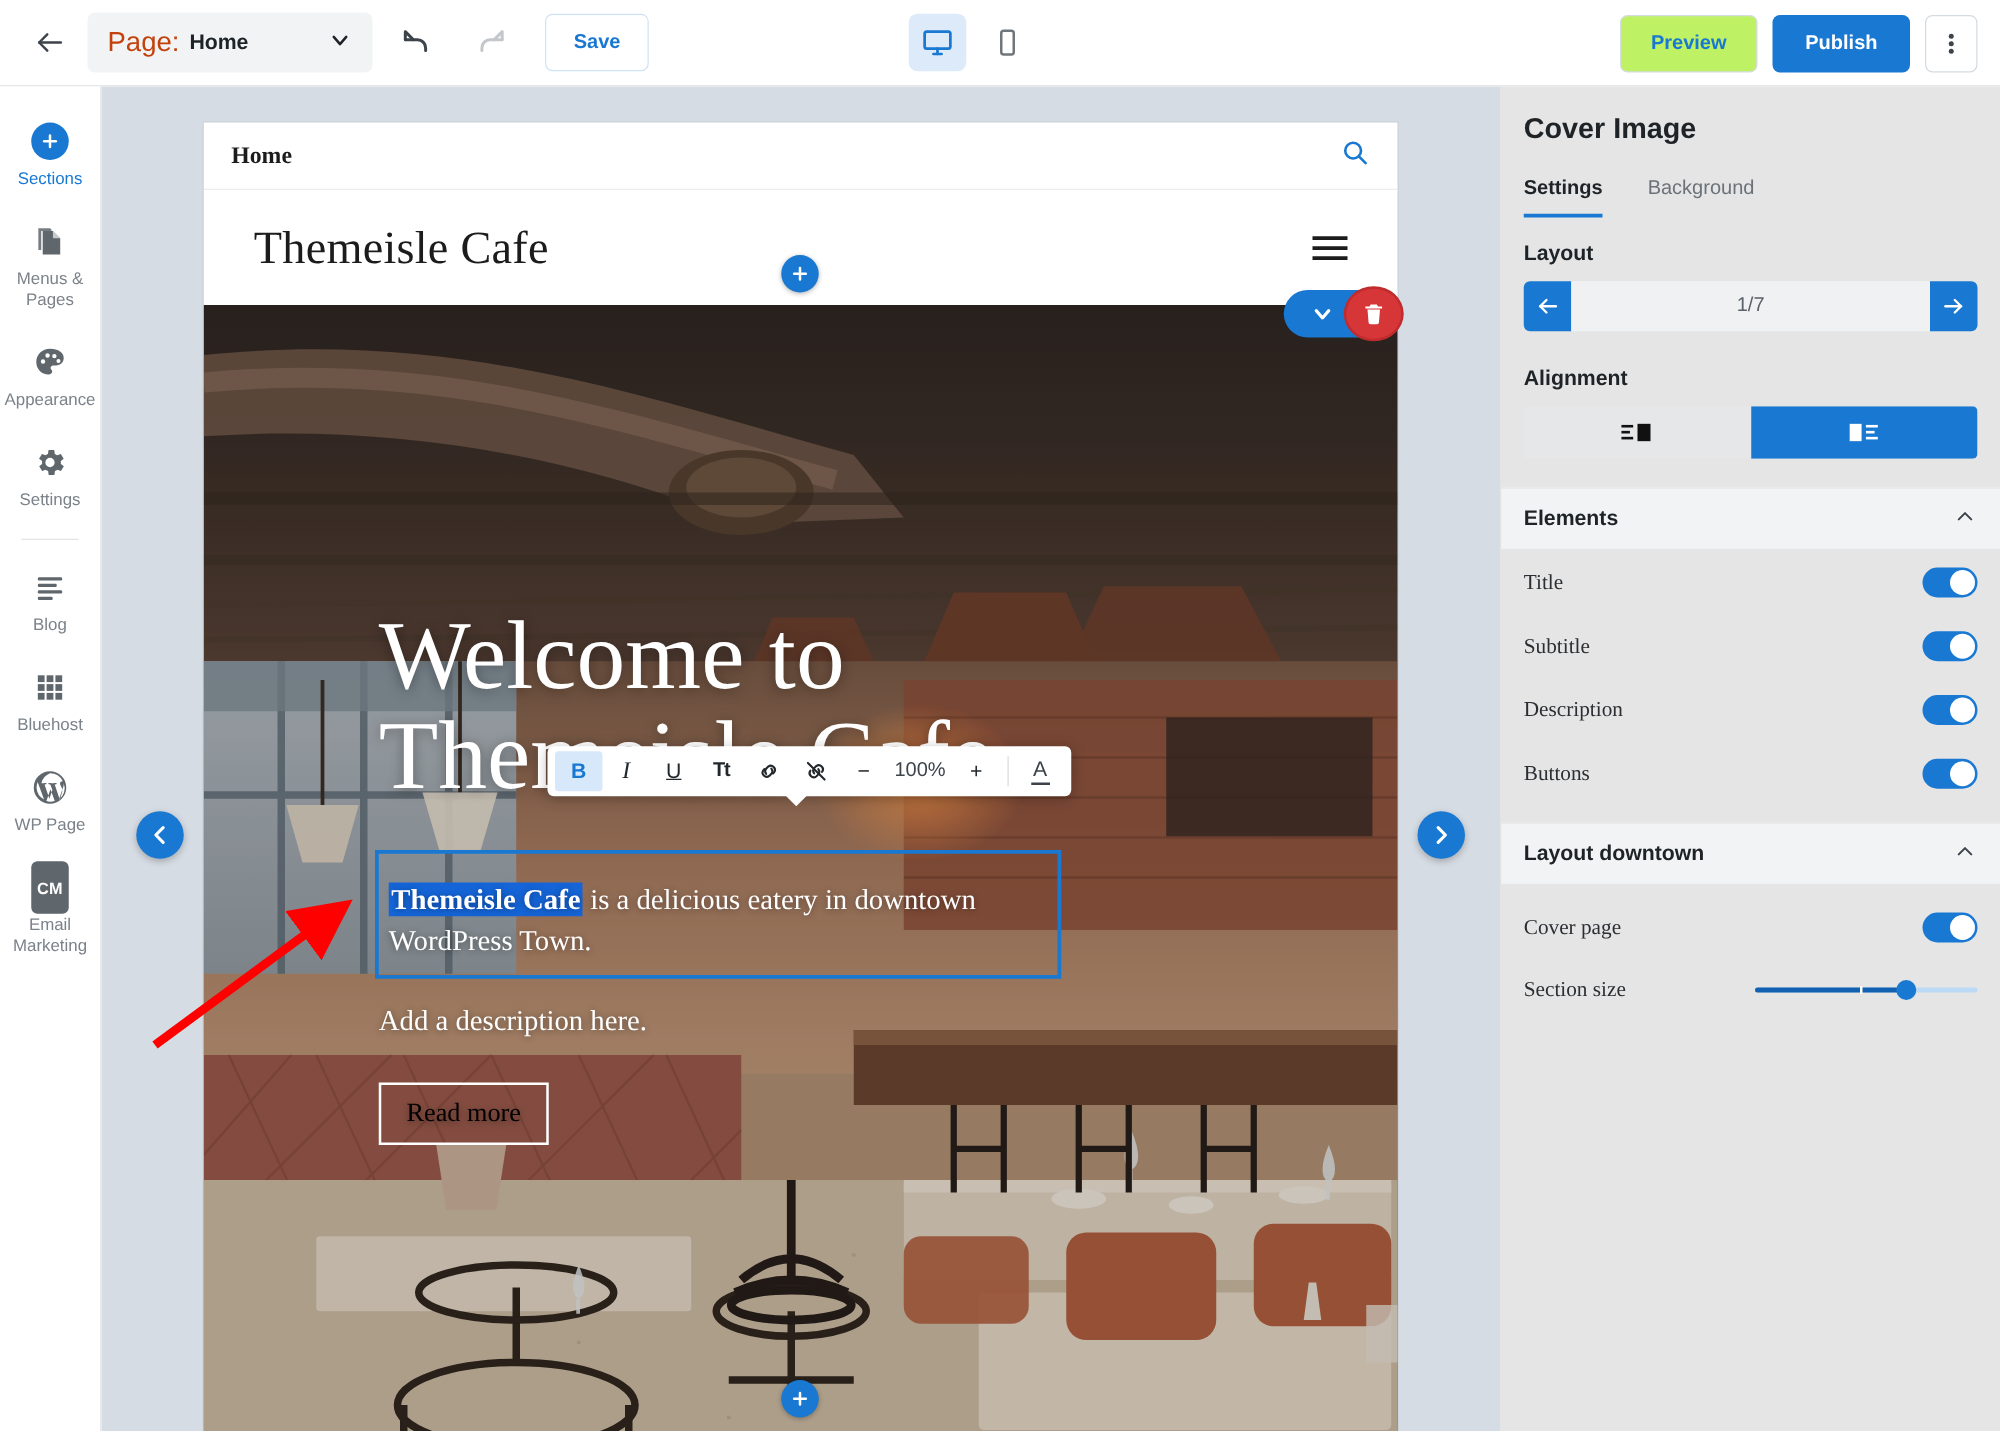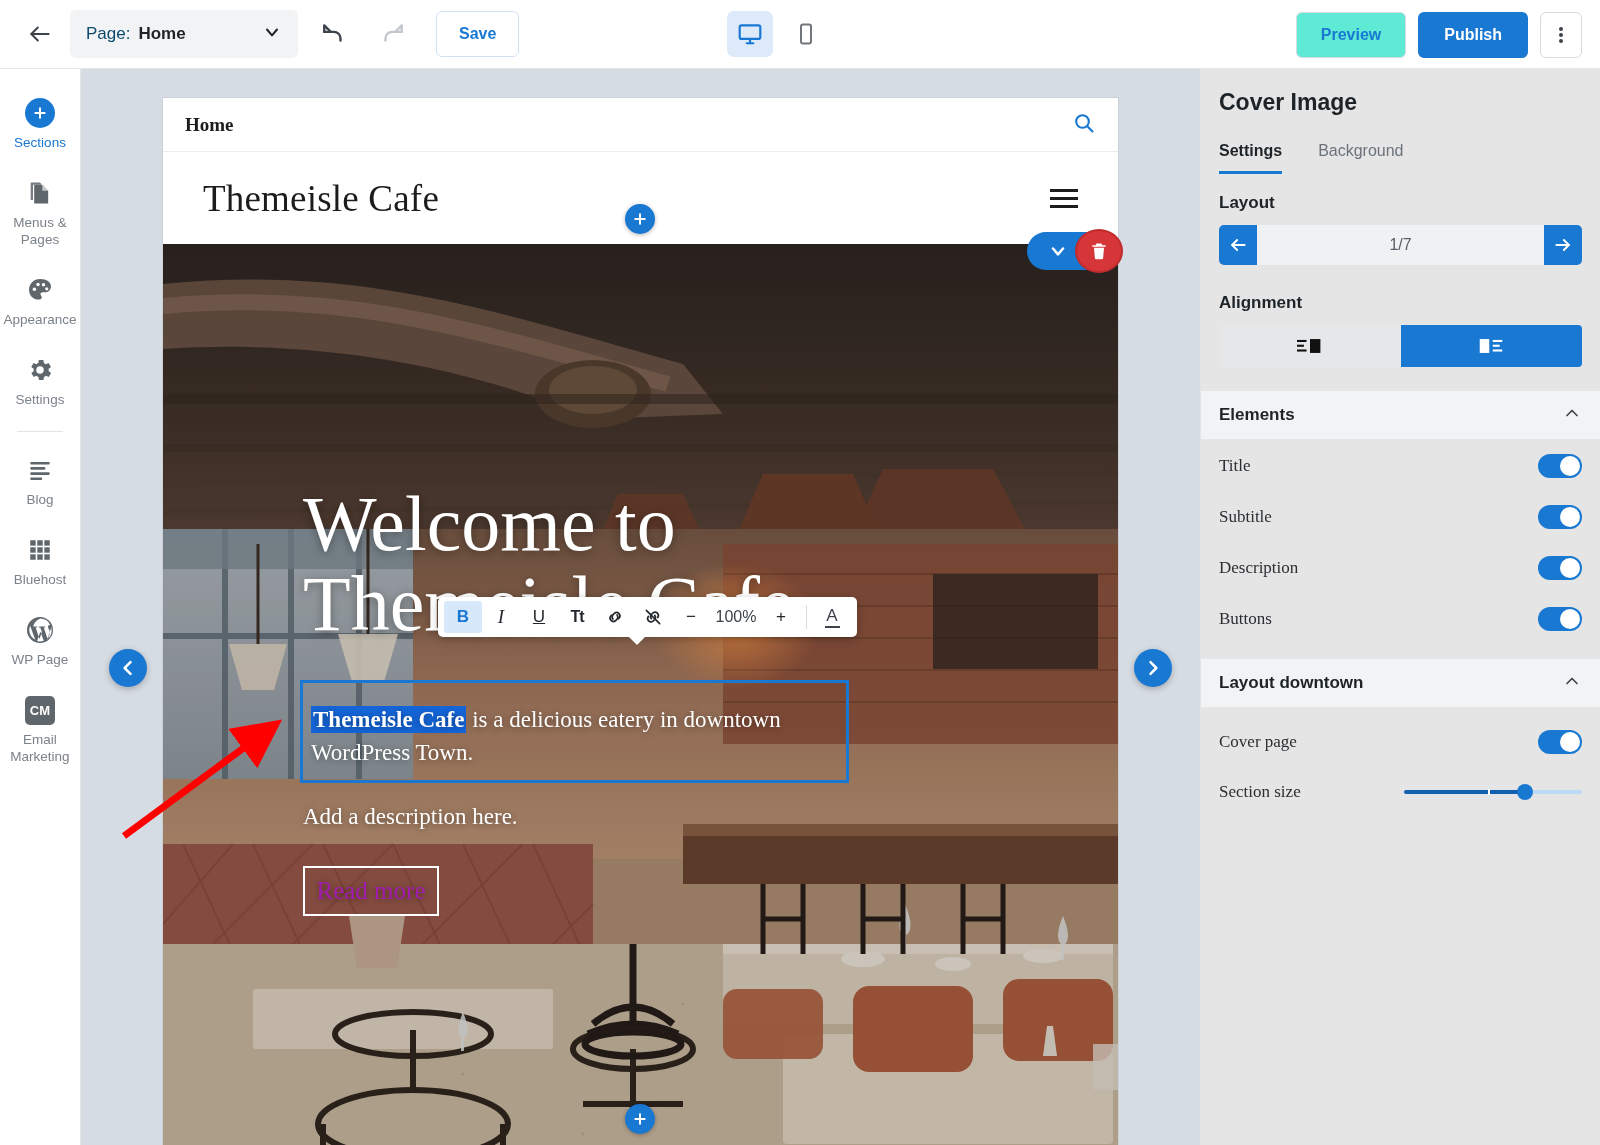--- a/index.html
+++ b/index.html
@@ -21,21 +21,21 @@
     margin-left: 22px; width: 36px; height: 36px;
     display: flex; align-items: center; justify-content: center;
     cursor: pointer; color: #3c434a;
   }
   .page-select {
     margin-left: 12px; height: 48px; min-width: 228px;
     background: #f2f3f4; border-radius: 6px;
     display: flex; align-items: center; padding: 0 16px;
     cursor: pointer;
   }
-  .page-select .pg-label { color: #0c4a6e; font-size: 17px; text-align: center; }
+  .page-select .pg-label { color: #c2410c; font-size: 22px; text-align: center; }
   .page-select .pg-value { color: #1d2327; font-size: 17px; font-weight: 700; margin-left: 8px; }
   .page-select .chev { margin-left: auto; color: #1d2327; }
 
   .undo-btn, .redo-btn {
     width: 44px; height: 44px; margin-left: 14px;
     display: flex; align-items: center; justify-content: center;
     cursor: pointer;
   }
   .undo-btn { color: #3c434a; }
   .redo-btn { color: #c3c7cb; }
@@ -58,21 +58,21 @@
   }
   .device-btn.active { background: #dceaf9; color: #1878d2; }
   .device-btn.inactive { background: transparent; color: #70767c; }
 
   .topbar-right {
     position: absolute; right: 18px; top: 12px;
     display: flex; align-items: center; gap: 12px;
   }
   .preview-btn {
     height: 46px; padding: 0 24px; border: 1px solid #d4dbe1; border-radius: 6px;
-    background: #5eead4; color: #1878d2; font-size: 16px; font-weight: 700;
+    background: #bef264; color: #1878d2; font-size: 16px; font-weight: 700;
     display: flex; align-items: center; cursor: pointer;
   }
   .publish-btn {
     height: 46px; padding: 0 26px; border: none; border-radius: 6px;
     background: #1878d2; color: #fff; font-size: 16px; font-weight: 700;
     display: flex; align-items: center; cursor: pointer;
   }
   .kebab-btn {
     width: 42px; height: 46px; border: 1px solid #d4dbe1; border-radius: 6px;
     background: #fff; display: flex; align-items: center; justify-content: center;
@@ -96,21 +96,21 @@
   .rail-label { font-size: 13.5px; color: #7b8289; line-height: 1.25; margin-top: 5px; }
   .rail-item.active .rail-label { color: #1878d2; }
   .rail-sep { width: 46px; height: 1px; background: #e2e4e6; margin: 8px 0 12px; }
 
   .plus-circle {
     width: 30px; height: 30px; border-radius: 50%; background: #1878d2;
     display: flex; align-items: center; justify-content: center;
     color: #fff; font-size: 22px; line-height: 0; font-weight: 400;
   }
   .cm-badge {
-    width: 30px; height: 29px; border-radius: 5px; background: #5f666c;
+    width: 30px; height: 42px; border-radius: 5px; background: #5f666c;
     display: flex; align-items: center; justify-content: center;
     color: #fff; font-size: 13px; font-weight: 700; letter-spacing: .2px;
   }
 
   
   .canvas {
     position: absolute; top: 69px; left: 81px; width: 1119px; height: 1076px;
     background: #d6dce3; overflow: hidden;
   }
   .site {
@@ -161,21 +161,21 @@
     color: #fff; text-shadow: 0 1px 6px rgba(0,0,0,.4);
   }
   .hero-subtitle .sel { background: #1565d8; color: #fff; font-weight: 700; padding: 1px 2px; }
   .hero-desc {
     margin-top: 24px; font-family: "Liberation Serif", serif;
     font-size: 23px; color: #fff; text-shadow: 0 1px 6px rgba(0,0,0,.4);
   }
   .hero-btn {
     margin-top: 36px; display: inline-flex; align-items: center; justify-content: center;
     width: 136px; height: 50px; border: 2px solid #fff;
-    font-family: "Liberation Serif", serif; font-size: 25px; color: #a21caf;
+    font-family: "Liberation Serif", serif; font-size: 21px; color: #000000;
     text-shadow: 0 1px 6px rgba(0,0,0,.4); cursor: pointer;
   }
 
   
   .fmt-toolbar {
     position: absolute; left: 357px; top: 528px; z-index: 30;
     height: 40px; background: #fff; border-radius: 5px;
     box-shadow: 0 2px 10px rgba(0,0,0,.25);
     display: flex; align-items: center; padding: 0 6px;
   }

